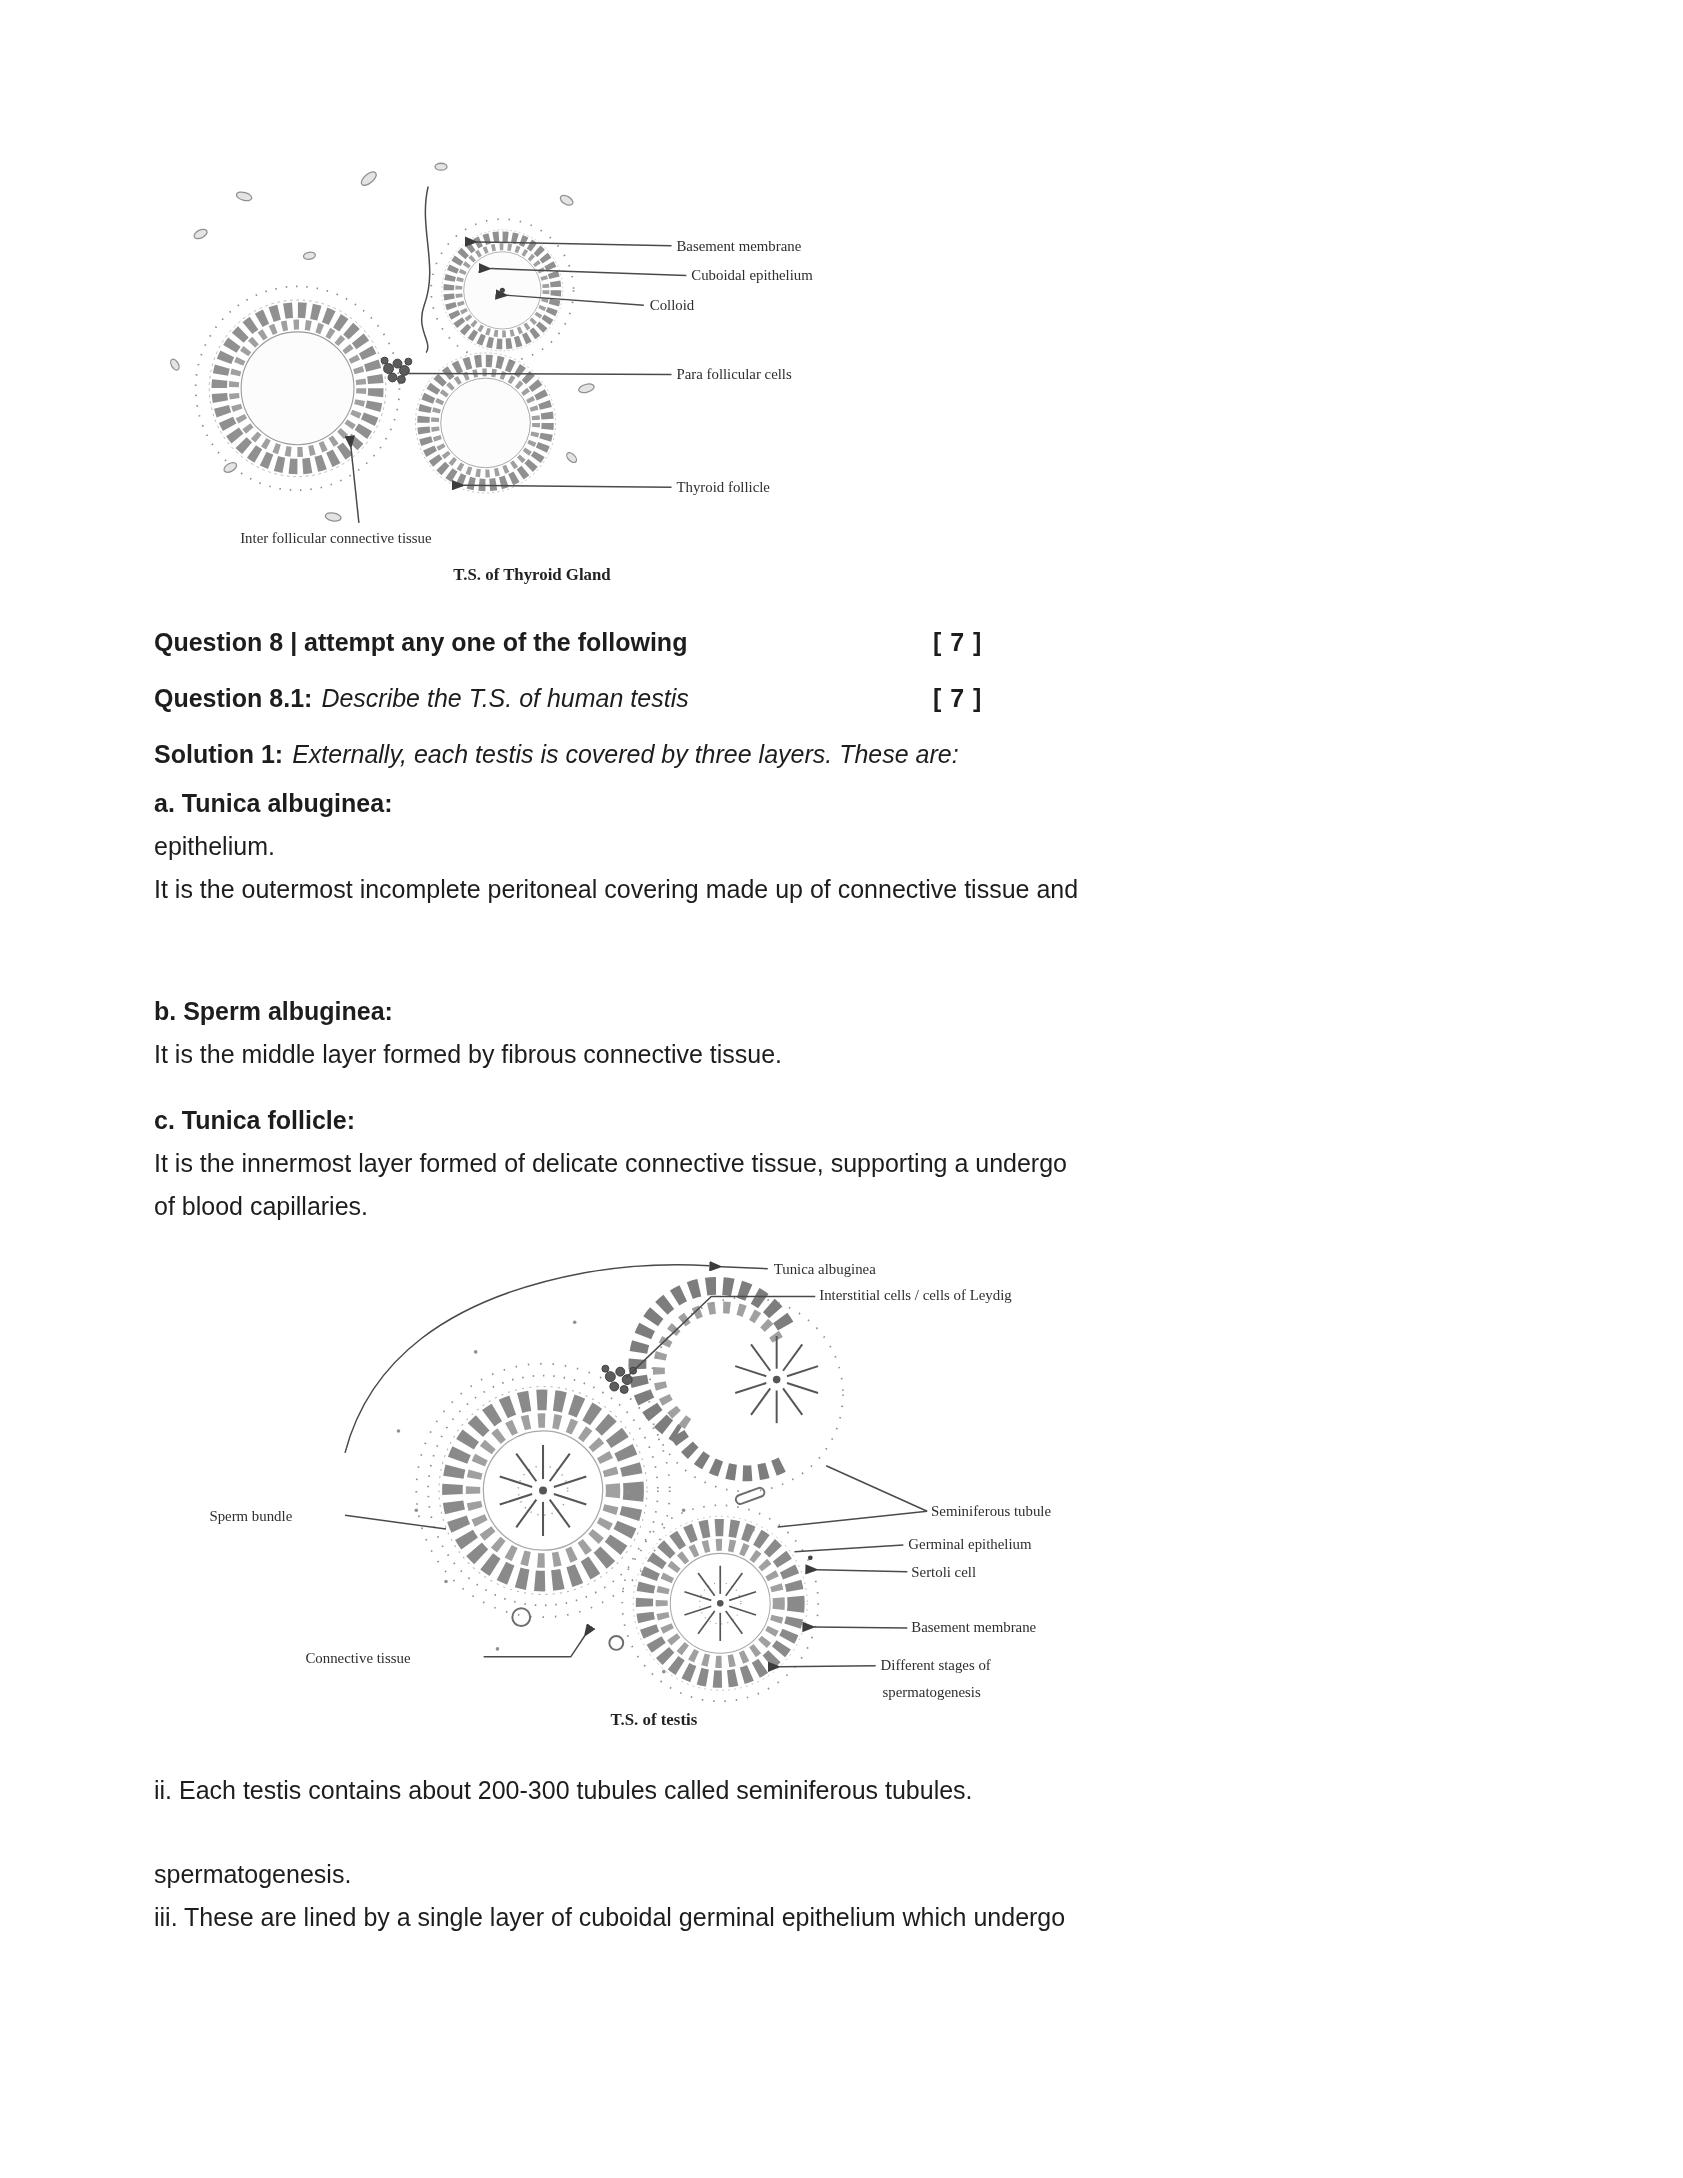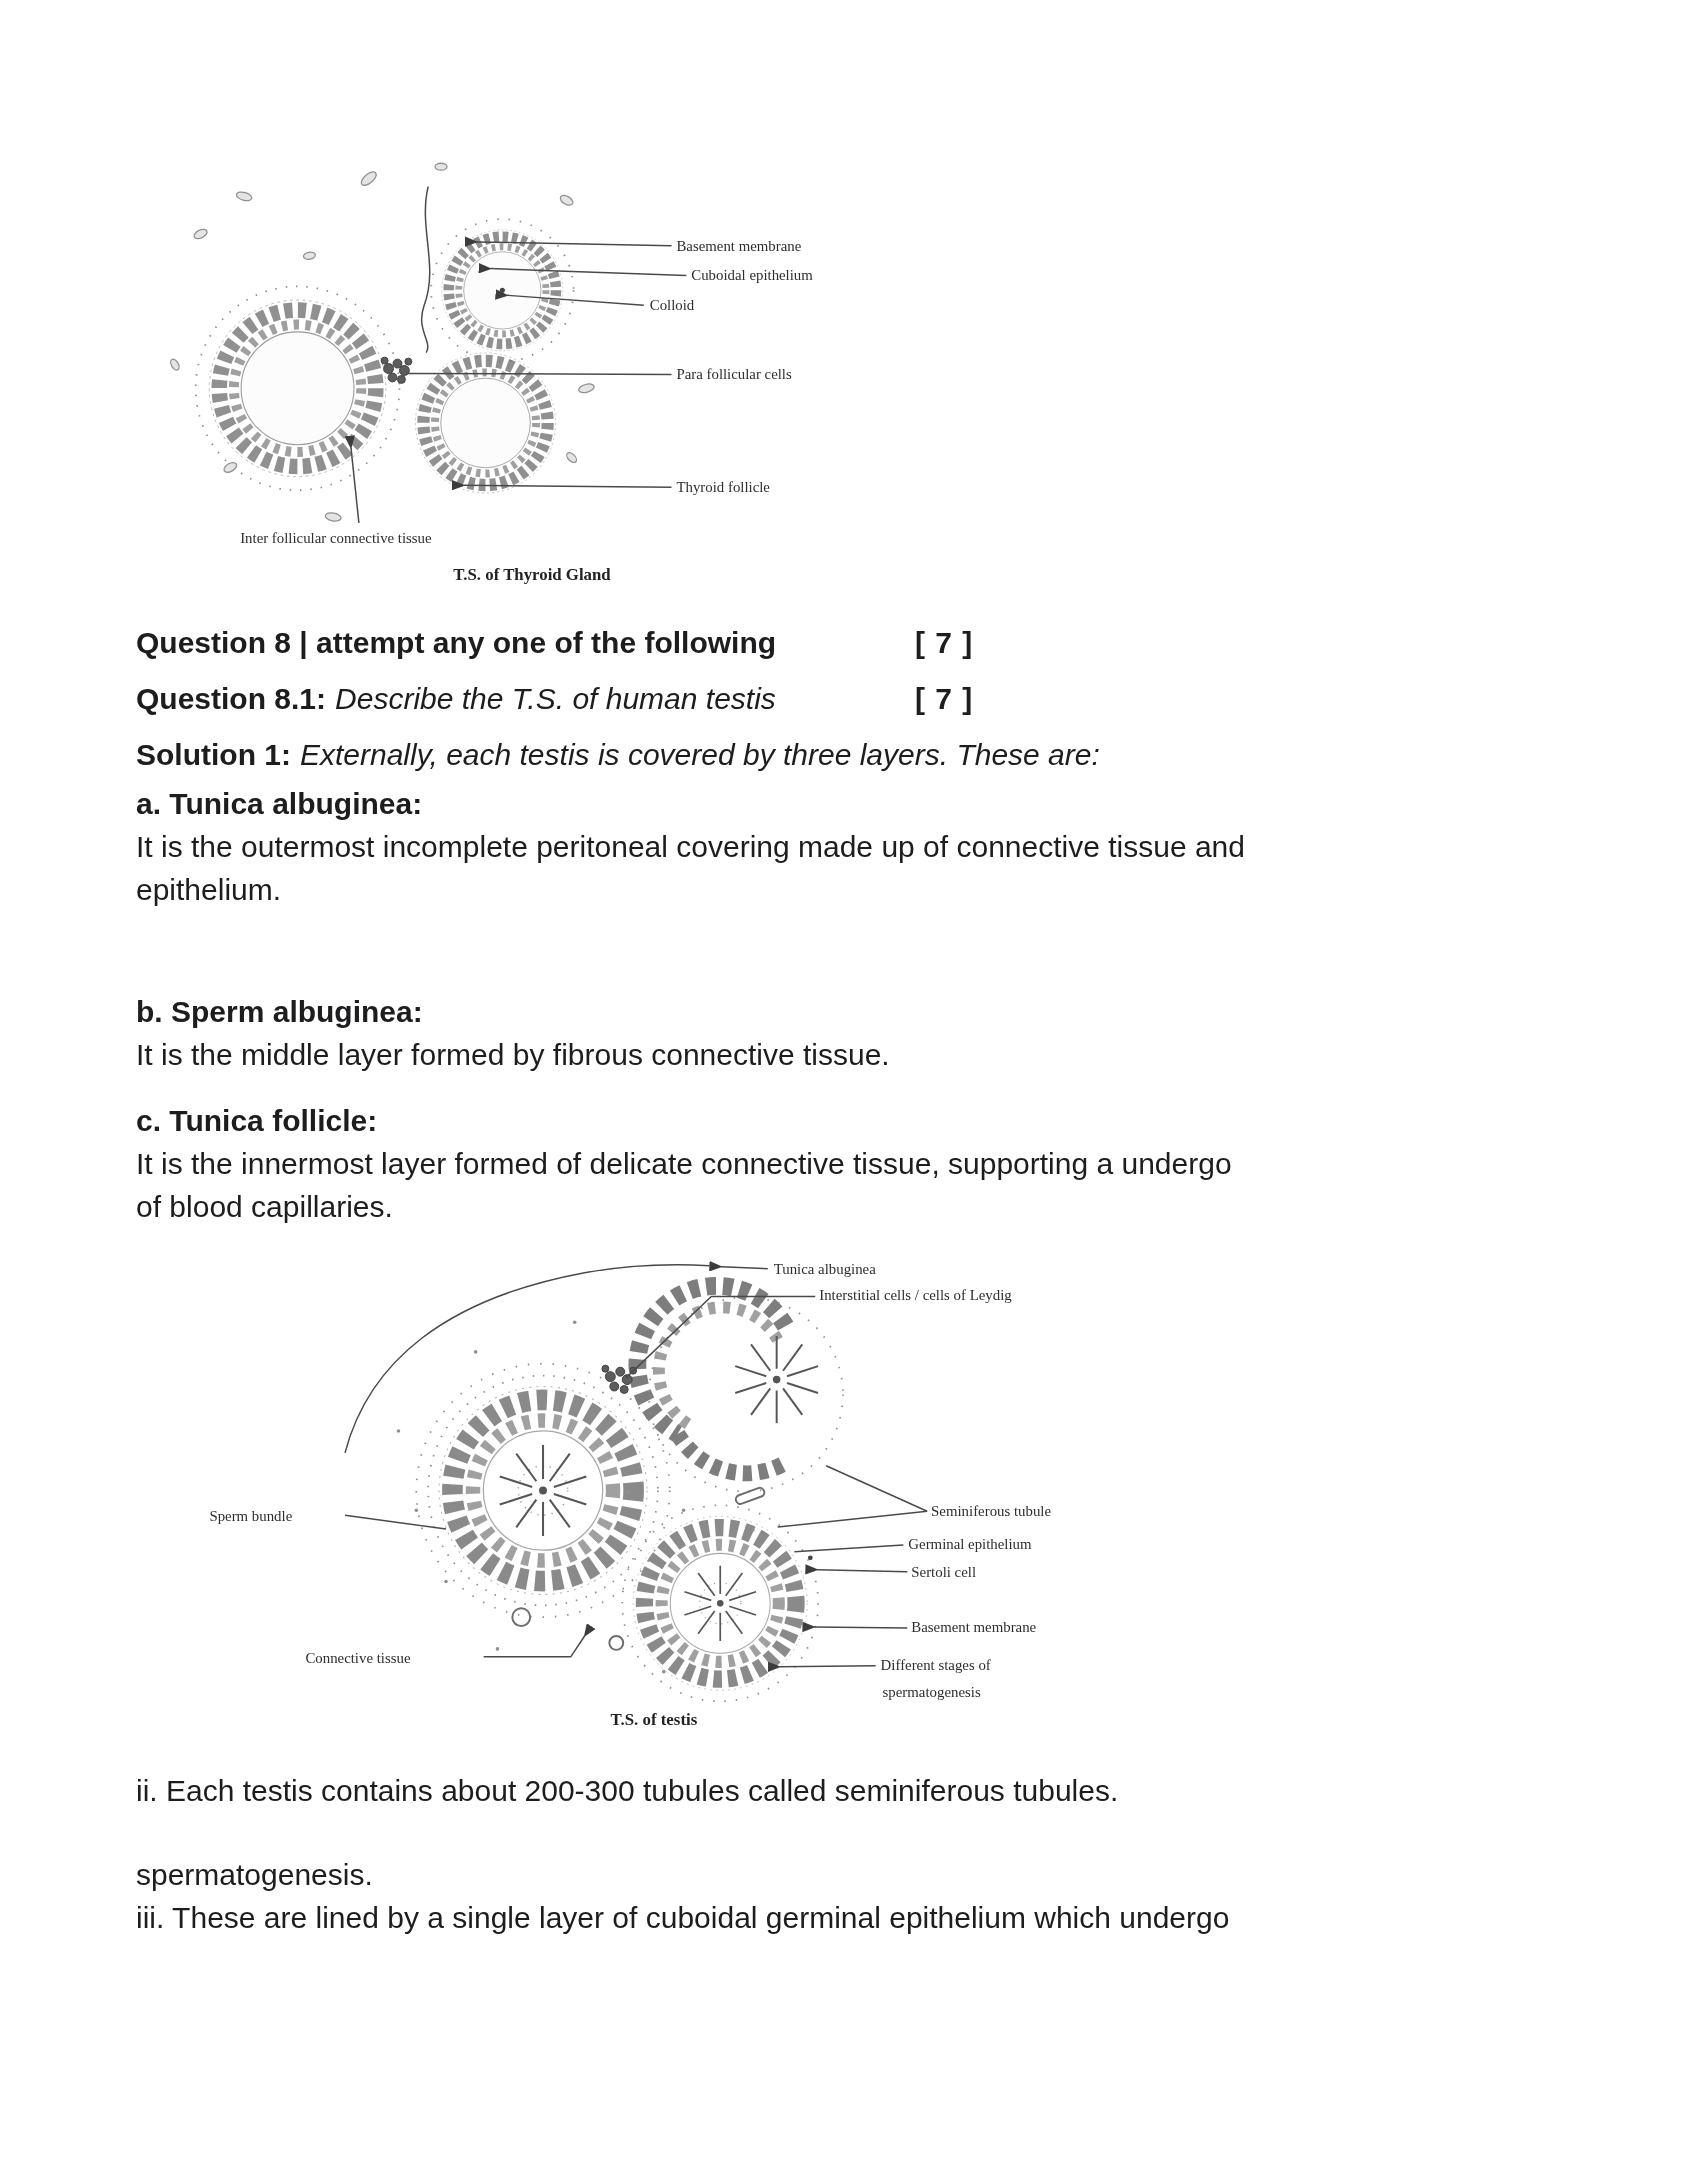--- a/index.html
+++ b/index.html
@@ -1,18 +1,18 @@
 <!DOCTYPE html>
 <html><head>
 <meta charset="utf-8">
 <style>
   html,body{margin:0;padding:0;}
   body{width:1683px;height:2178px;position:relative;background:#ffffff;
        font-family:"Liberation Sans",sans-serif;color:#1d1d1f;}
-  .tb{position:absolute;left:136px;font-size:30px;line-height:43px;white-space:nowrap;}
+  .tb{position:absolute;left:154px;font-size:25px;line-height:43px;white-space:nowrap;}
   .tb .bold{font-weight:bold;}
   .marks{position:absolute;left:779px;top:0;font-weight:bold;letter-spacing:1px;}
   .lbl2{margin-left:9px;font-style:italic;}
   svg{position:absolute;}
   svg text{font-family:"Liberation Serif",serif;font-size:15px;fill:#2e2e2e;}
   svg text.cap{font-weight:bold;font-size:17px;fill:#222;}
   .ln{stroke:#4a4a4a;stroke-width:1.5;fill:none;}
   .stip{fill:none;stroke:#8f8f8f;stroke-width:1.8;}
   .cellring-o{fill:none;stroke:#7d7d7d;}
   .cellring-i{fill:none;stroke:#a0a0a0;}
@@ -96,22 +96,22 @@
   <span class="bold">Question 8.1:</span><span class="lbl2">Describe the T.S. of human testis</span>
   <span class="marks">[ 7 ]</span>
 </div>
 
 <div class="tb" style="top:733px">
   <span class="bold">Solution 1:</span><span class="lbl2">Externally, each testis is covered by three layers. These are:</span>
 </div>
 
 <div class="tb" style="top:782px">
   <div class="bold">a. Tunica albuginea:</div>
+  <div>epithelium.</div>
   <div>It is the outermost incomplete peritoneal covering made up of connective tissue and</div>
-  <div>epithelium.</div>
 </div>
 
 <div class="tb" style="top:990px">
   <div class="bold">b. Sperm albuginea:</div>
   <div>It is the middle layer formed by fibrous connective tissue.</div>
 </div>
 
 <div class="tb" style="top:1099px">
   <div class="bold">c. Tunica follicle:</div>
   <div>It is the innermost layer formed of delicate connective tissue, supporting a undergo</div>

